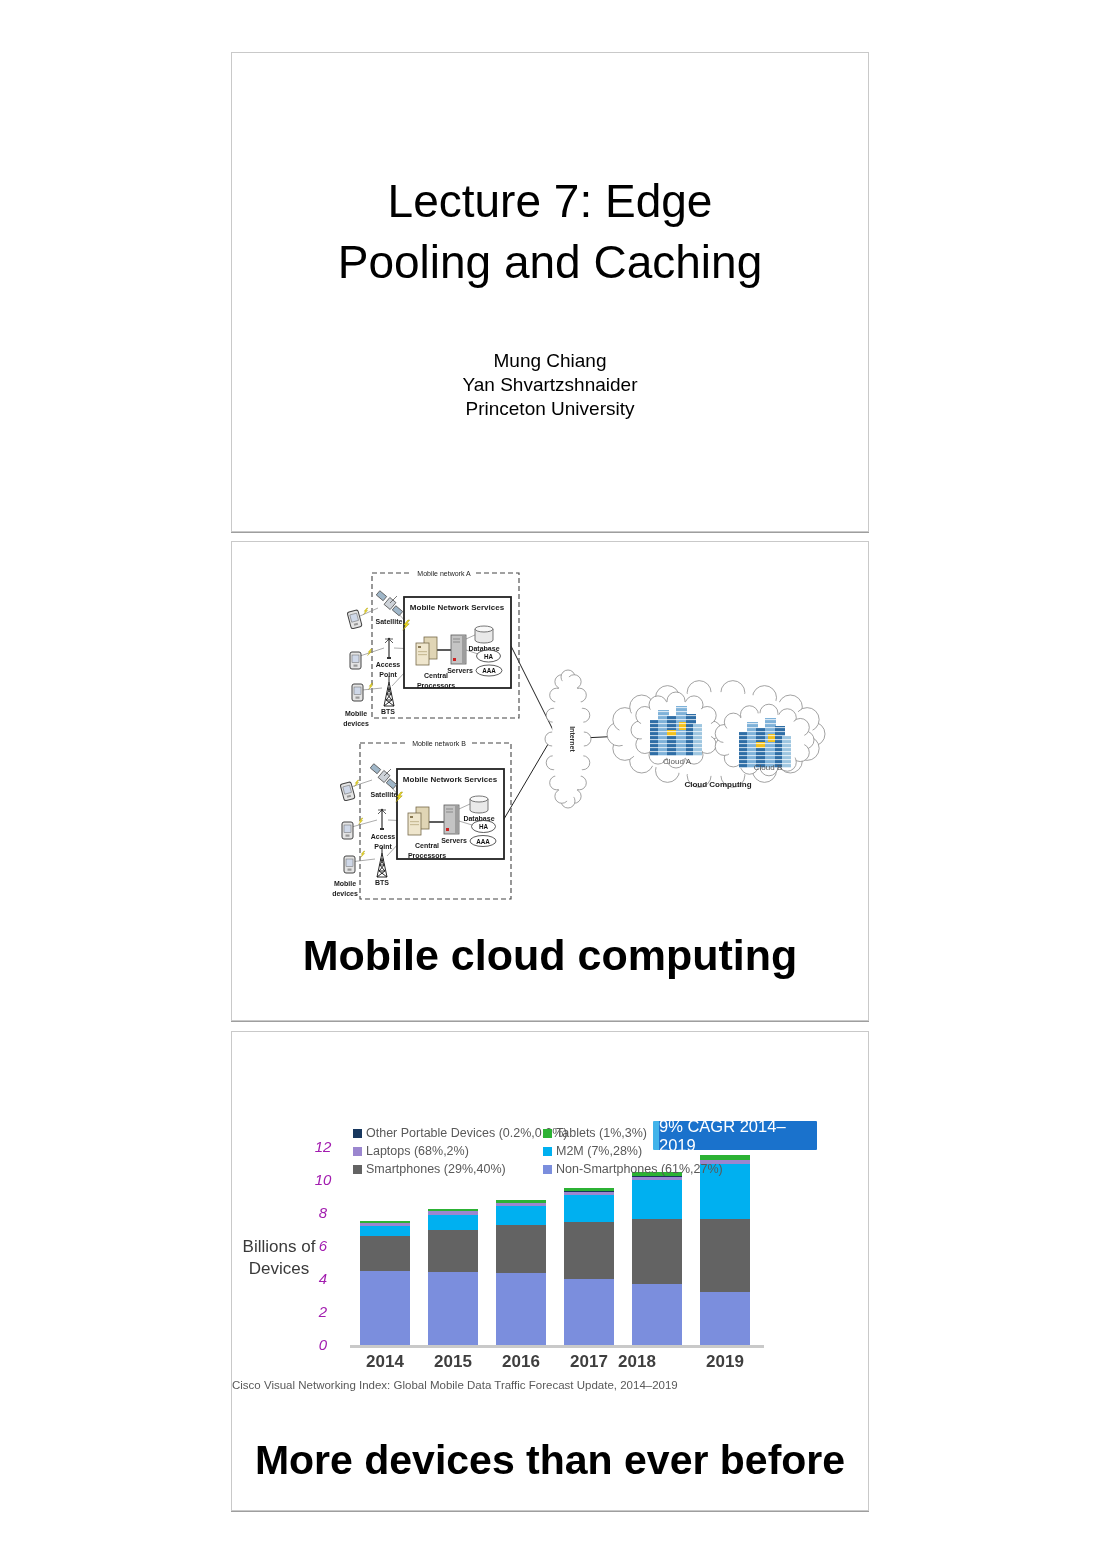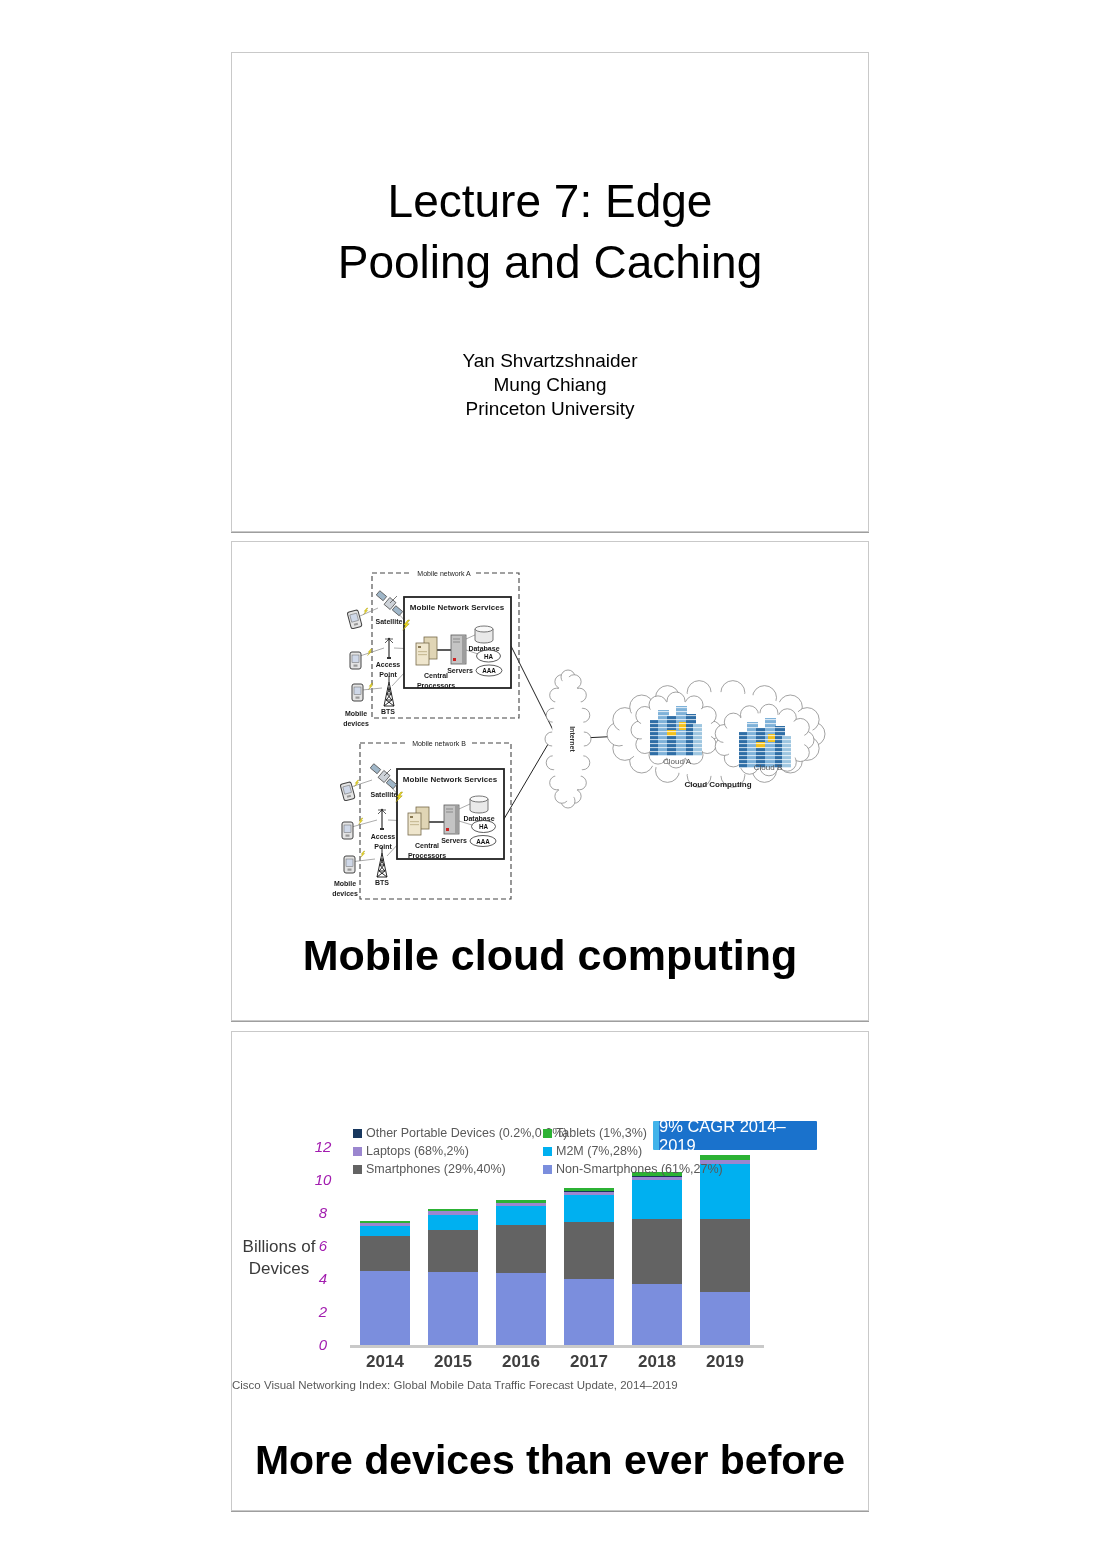--- a/index.html
+++ b/index.html
@@ -45,22 +45,22 @@
 <body>
 
 <div id="page">
 
   <div class="slide" style="top:52px;">
     <div class="s1-title">
       <div>Lecture 7: Edge</div>
       <div>Pooling and Caching</div>
     </div>
     <div class="s1-authors">
+      <div>Mung Chiang</div>
       <div>Yan Shvartzshnaider</div>
-      <div>Mung Chiang</div>
       <div>Princeton University</div>
     </div>
   </div>
 
   <div class="slide" style="top:541px;">
     <svg class="diagram-svg" width="636" height="478" viewBox="0 0 636 478">
       <defs>
         <pattern id="winpat" width="4" height="4" patternUnits="userSpaceOnUse">
           <rect y="1" width="4" height="1.1" fill="rgba(255,255,255,0.7)"></rect>
         </pattern>
@@ -336,21 +336,21 @@
           <div class="seg" style="left: 332px; bottom: 315.15px; width: 50px; height: 3.3px; background: rgb(155, 134, 207);"></div>
           <div class="seg" style="left: 332px; bottom: 318.45px; width: 50px; height: 1px; background: rgb(23, 55, 94);"></div>
           <div class="seg" style="left: 332px; bottom: 318.78px; width: 50px; height: 3.3px; background: rgb(44, 178, 52);"></div>
           <div class="xlab" style="left: 317px; top: 320px; width: 80px;">2017</div>
           <div class="seg" style="left: 400px; bottom: 165px; width: 50px; height: 61.05px; background: rgb(123, 142, 221);"></div>
           <div class="seg" style="left: 400px; bottom: 226.05px; width: 50px; height: 65.175px; background: rgb(99, 99, 99);"></div>
           <div class="seg" style="left: 400px; bottom: 291.225px; width: 50px; height: 38.775px; background: rgb(0, 176, 240);"></div>
           <div class="seg" style="left: 400px; bottom: 330px; width: 50px; height: 3.3px; background: rgb(155, 134, 207);"></div>
           <div class="seg" style="left: 400px; bottom: 333.3px; width: 50px; height: 1px; background: rgb(23, 55, 94);"></div>
           <div class="seg" style="left: 400px; bottom: 333.795px; width: 50px; height: 4.125px; background: rgb(44, 178, 52);"></div>
-          <div class="xlab" style="left: 385px; top: 320px; width: 80px;">2018</div>
+          <div class="xlab" style="left: 365px; top: 320px; width: 80px;">2018</div>
           <div class="seg" style="left: 468px; bottom: 165px; width: 50px; height: 52.8px; background: rgb(123, 142, 221);"></div>
           <div class="seg" style="left: 468px; bottom: 217.8px; width: 50px; height: 73.425px; background: rgb(99, 99, 99);"></div>
           <div class="seg" style="left: 468px; bottom: 291.225px; width: 50px; height: 55.275px; background: rgb(0, 176, 240);"></div>
           <div class="seg" style="left: 468px; bottom: 346.5px; width: 50px; height: 3.3px; background: rgb(155, 134, 207);"></div>
           <div class="seg" style="left: 468px; bottom: 349.8px; width: 50px; height: 1px; background: rgb(23, 55, 94);"></div>
           <div class="seg" style="left: 468px; bottom: 350.295px; width: 50px; height: 4.95px; background: rgb(44, 178, 52);"></div>
           <div class="xlab" style="left: 453px; top: 320px; width: 80px;">2019</div>
           <div class="ytick" style="left: 70px; top: 304px; width: 42px;">0</div>
           <div class="ytick" style="left: 70px; top: 271px; width: 42px;">2</div>
           <div class="ytick" style="left: 70px; top: 238px; width: 42px;">4</div>

